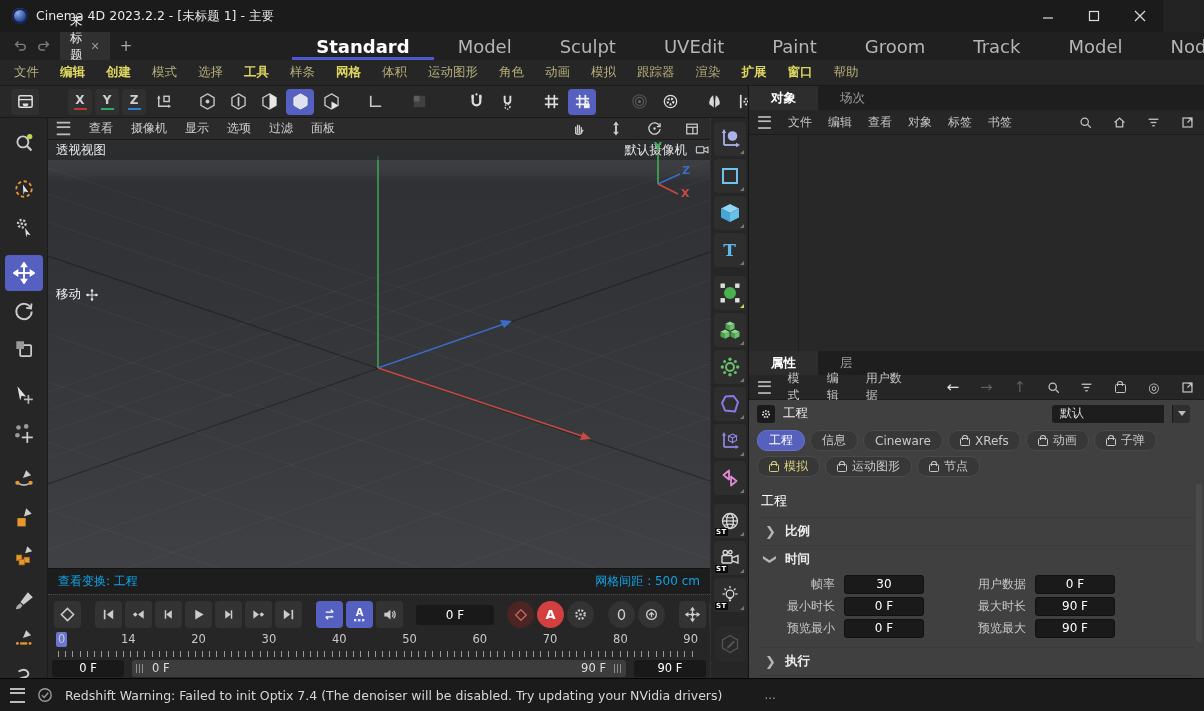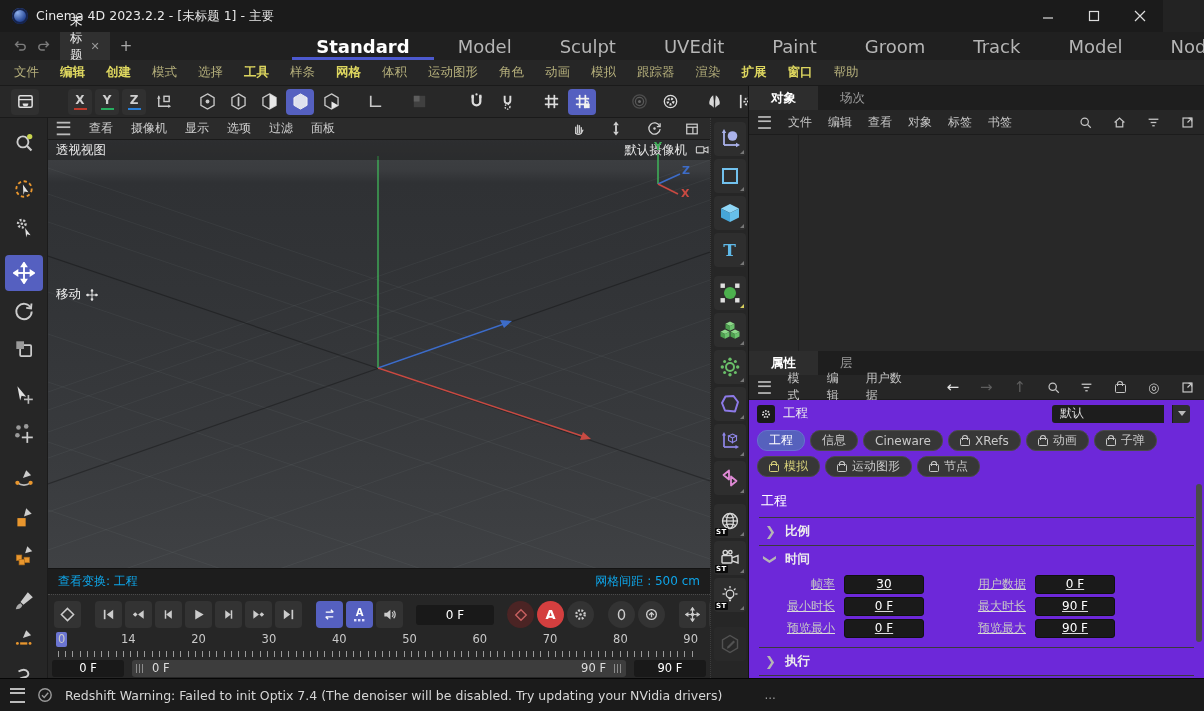--- a/index.html
+++ b/index.html
@@ -118,42 +118,42 @@
   .mtabs{height:24px;background:#1e1e1e;display:flex;align-items:stretch;flex:none;}
   .mtab{display:flex;align-items:center;padding:0 22px;color:#9c9c9c;font-size:12.5px;}
   .mtab.active{background:#2d2d2d;color:#fff;font-weight:bold;}
   .mmenu{height:24px;display:flex;align-items:center;gap:16px;padding:0 8px;flex:none;border-bottom:1px solid #1c1c1c;}
   .mmenu .mi{color:#c4c4c4;font-size:12px;}
   .mmenu .spacer{flex:1;}
   .mico{display:flex;align-items:center;justify-content:center;width:18px;height:18px;color:#c4c4c4;font-size:13px;}
   .mico.dim{color:#5e5e5e;}
   .ombody{height:216px;background:#282828;position:relative;flex:none;}
   .omcol{position:absolute;left:49px;top:0;bottom:0;width:1px;background:#1f1f1f;}
-  .ambody{flex:1;position:relative;background:#6d28d9;overflow:hidden;}
+  .ambody{flex:1;position:relative;background:#404040;overflow:hidden;}
   .objrow{height:27px;display:flex;align-items:center;gap:8px;padding:0 8px;}
   .gearbox{width:18px;height:18px;background:#1a1a1a;border-radius:3px;display:flex;align-items:center;justify-content:center;}
   .objname{color:#eee;font-size:12.5px;flex:1;}
   .preset{width:96px;height:18px;background:#1d1d1d;border-radius:3px 0 0 3px;color:#ddd;display:flex;align-items:center;padding:0 8px;font-size:12px;}
   .presetarrow{width:17px;height:18px;background:#2e2e2e;border-radius:0 3px 3px 0;display:flex;align-items:center;justify-content:center;margin-right:6px;border-left:1px solid #1a1a1a;}
   .presetarrow::after{content:"";width:0;height:0;border-left:4px solid transparent;border-right:4px solid transparent;border-top:5px solid #bbb;}
   .chips{display:flex;flex-wrap:wrap;gap:5px;padding:3px 8px 6px;}
   .chip{height:19px;border-radius:10px;background:#373737;border:1px solid #4a4a4a;color:#c9c9c9;
         font-size:12px;display:flex;align-items:center;gap:5px;padding:0 11px;}
   .chip:nth-child(1){background:#5661bd;border-color:#6772ce;color:#fff;}
   .chip:nth-child(-n+3) .lk{display:none;}
   .chip:nth-child(7){color:#d6d07a;}
   .lk{position:relative;width:8px;height:6px;border:1.2px solid currentColor;border-radius:1.5px;display:inline-block;margin-top:3px;}
   .lk::before{content:"";position:absolute;width:4px;height:4px;border:1.2px solid currentColor;border-bottom:none;
               border-radius:3px 3px 0 0;left:50%;transform:translateX(-50%);top:-4.5px;}
   .sectitle{padding:9px 12px 7px;color:#fff;font-size:13px;}
   .hr{height:1px;background:#3b3b3b;margin:0 10px;}
   .grp{height:27px;display:flex;align-items:center;gap:9px;padding:0 16px;color:#ececec;font-weight:bold;font-size:12.5px;}
   .chev{color:#b5b5b5;font-size:13px;font-weight:normal;display:inline-block;}
   .chev.open{transform:rotate(90deg);}
-  .frow{height:22px;display:flex;align-items:center;text-decoration:underline;}
+  .frow{height:22px;display:flex;align-items:center;}
   .flab{width:86px;text-align:right;color:#c6c6c6;font-size:12px;padding-right:9px;flex:none;}
   .flab2{width:76px;text-align:right;color:#c6c6c6;font-size:12px;padding-right:9px;flex:none;margin-left:26px;}
   .fbox{width:78px;height:17px;background:#1a1a1a;border:1px solid #101010;border-radius:3px;color:#fff;
         font-size:12px;display:flex;align-items:center;justify-content:center;flex:none;}
   .amscroll{position:absolute;right:2px;top:84px;width:6px;height:158px;background:#4a4a4a;border-radius:3px;}
   
   .statusbar{left:0;top:678px;width:1204px;height:33px;background:#1b1b1b;border-top:1px solid #060606;
              display:flex;align-items:center;gap:12px;padding:0 10px;box-sizing:border-box;}
   .ham{width:15px;height:11px;border-top:2px solid #bbb;border-bottom:2px solid #bbb;position:relative;}
   .ham::before{content:"";position:absolute;left:0;right:0;top:2.5px;height:2px;background:#bbb;}

